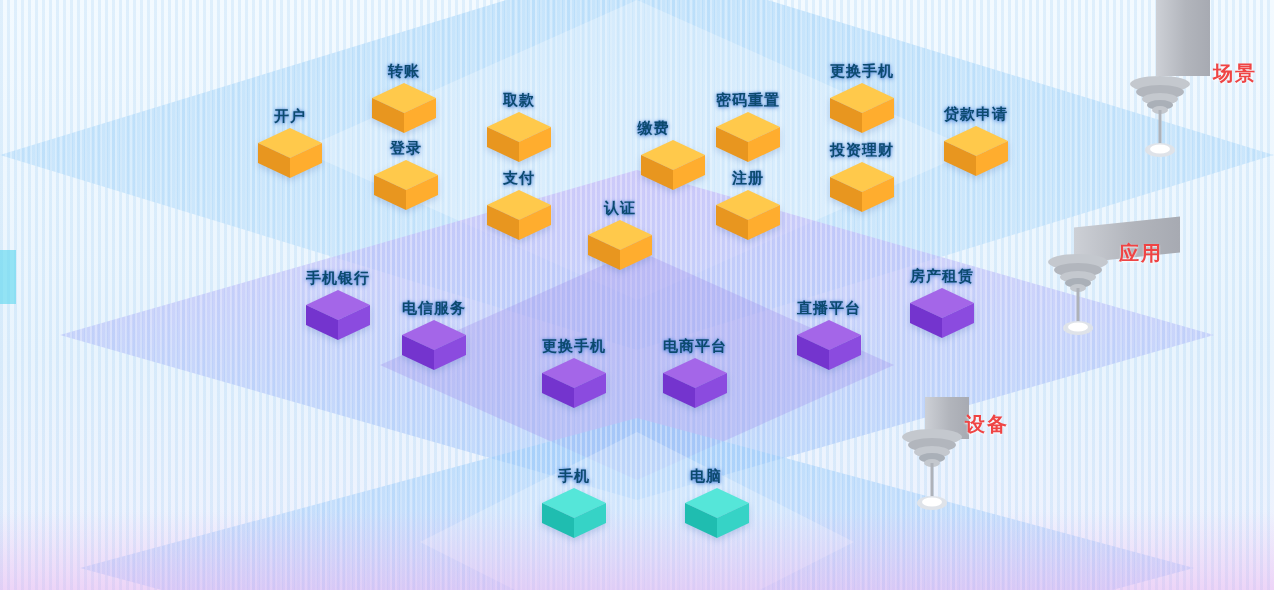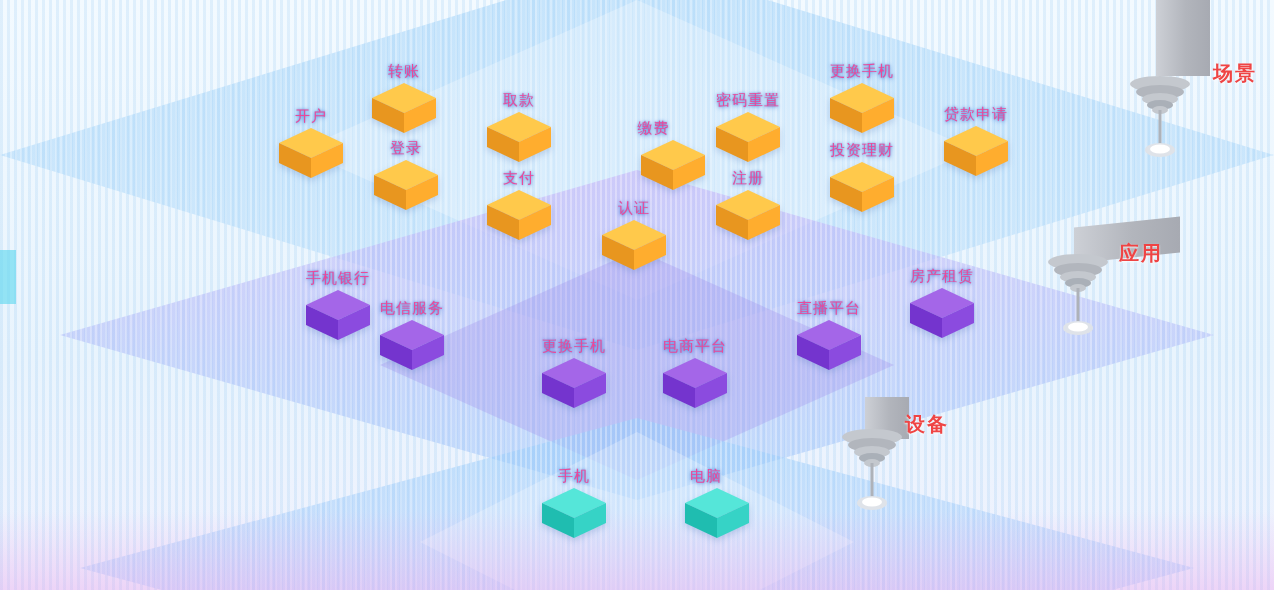--- a/index.html
+++ b/index.html
@@ -24,40 +24,40 @@
       background:linear-gradient(180deg, rgba(150,205,250,0.55), rgba(190,200,252,0.45));}
   #plate-device-inner{left:420px;top:432px;width:434px;height:220px;background:rgba(255,255,255,0.26);}
   .bottom-glow{position:absolute;left:0;bottom:0;width:1274px;height:80px;
       background:linear-gradient(180deg, rgba(255,255,255,0), rgba(232,164,236,0.38));}
   .left-accent{position:absolute;left:0;top:250px;width:16px;height:54px;background:rgba(100,216,240,0.65);}
 
   .cube{position:absolute;width:64px;height:50px;z-index:5;}
   .cube svg{display:block;filter:drop-shadow(0 3px 3px rgba(70,110,180,0.25));}
   .cube-label{
     position:absolute;bottom:52px;left:50%;transform:translateX(-50%);
-    white-space:nowrap;color:#ec4899;font-weight:normal;font-size:15px;letter-spacing:1px;
+    white-space:nowrap;color:#0c4a6e;font-weight:bold;font-size:15px;letter-spacing:1px;
     text-shadow:0 1px 4px rgba(70,125,215,0.95),0 0 2px rgba(70,125,215,0.7);
   }
 
   .marker{position:absolute;z-index:6;}
   .marker .slab{position:absolute;background:linear-gradient(90deg,#cdd0d6 0%,#b2b5bc 55%,#a7aab2 100%);}
   .marker .tag{
     position:absolute;font-size:20px;font-weight:bold;color:#ef4444;letter-spacing:2px;
     text-shadow:0 1px 2px rgba(255,255,255,0.9);white-space:nowrap;
   }
   .marker svg{position:absolute;}
   #marker-scene{left:1128px;top:0;width:150px;height:160px;}
   #marker-scene .slab{left:28px;top:0;width:54px;height:76px;}
   #marker-scene .tag{left:85px;top:60px;}
   #marker-scene svg{left:0;top:50px;}
   #marker-app{left:1046px;top:218px;width:180px;height:130px;}
   #marker-app .slab{left:28px;top:4px;width:106px;height:36px;transform:skewY(-6deg);}
   #marker-app .tag{left:73px;top:22px;}
   #marker-app svg{left:0;top:10px;}
-  #marker-device{left:840px;top:394px;width:130px;height:130px;}
+  #marker-device{left:900px;top:394px;width:130px;height:130px;}
   #marker-device .slab{left:25px;top:3px;width:44px;height:42px;}
   #marker-device .tag{left:65px;top:17px;}
   #marker-device svg{left:0;top:9px;}
 </style>
 </head>
 <body>
 
 <div class="stage">
 
   <div class="plate" id="plate-scene">
@@ -69,21 +69,21 @@
     </div>
   <div class="plate" id="plate-app-inner"></div>
   <div class="plate" id="plate-device">
       <div class="stripes"></div>
     </div>
   <div class="plate" id="plate-device-inner"></div>
   <div class="left-accent"></div>
   <div class="bottom-glow"></div>
 
   <div>
-      <div class="cube" style="left: 258px; top: 128px; margin-left: 21px;">
+      <div class="cube" style="left: 258px; top: 128px;">
         <span class="cube-label">开户</span>
         <svg width="64" height="50" viewBox="0 0 64 50">
           <polygon points="32,0 64,15 32,30 0,15" fill="#FFC94B"></polygon>
           <polygon points="0,15 32,30 32,50 0,35" fill="#E8961F"></polygon>
           <polygon points="64,15 32,30 32,50 64,35" fill="#FFAD2E"></polygon>
         </svg>
       </div>
       <div class="cube" style="left: 372px; top: 83px;">
         <span class="cube-label">转账</span>
         <svg width="64" height="50" viewBox="0 0 64 50">
@@ -117,21 +117,21 @@
         </svg>
       </div>
       <div class="cube" style="left: 602px; top: 140px; padding-left: 39px;">
         <span class="cube-label">缴费</span>
         <svg width="64" height="50" viewBox="0 0 64 50">
           <polygon points="32,0 64,15 32,30 0,15" fill="#FFC94B"></polygon>
           <polygon points="0,15 32,30 32,50 0,35" fill="#E8961F"></polygon>
           <polygon points="64,15 32,30 32,50 64,35" fill="#FFAD2E"></polygon>
         </svg>
       </div>
-      <div class="cube" style="left: 602px; top: 220px; text-align: right;">
+      <div class="cube" style="left: 588px; top: 220px; text-align: right;">
         <span class="cube-label">认证</span>
         <svg width="64" height="50" viewBox="0 0 64 50">
           <polygon points="32,0 64,15 32,30 0,15" fill="#FFC94B"></polygon>
           <polygon points="0,15 32,30 32,50 0,35" fill="#E8961F"></polygon>
           <polygon points="64,15 32,30 32,50 64,35" fill="#FFAD2E"></polygon>
         </svg>
       </div>
       <div class="cube" style="left: 716px; top: 112px;">
         <span class="cube-label">密码重置</span>
         <svg width="64" height="50" viewBox="0 0 64 50">
@@ -175,21 +175,21 @@
     </div>
   <div>
       <div class="cube" style="left: 289px; top: 290px; margin-left: 17px;">
         <span class="cube-label">手机银行</span>
         <svg width="64" height="50" viewBox="0 0 64 50">
           <polygon points="32,0 64,15 32,30 0,15" fill="#A466E8"></polygon>
           <polygon points="0,15 32,30 32,50 0,35" fill="#7434CE"></polygon>
           <polygon points="64,15 32,30 32,50 64,35" fill="#8B4BDF"></polygon>
         </svg>
       </div>
-      <div class="cube" style="left: 380px; top: 320px;">
+      <div class="cube" style="left: 402px; top: 320px;">
         <span class="cube-label">电信服务</span>
         <svg width="64" height="50" viewBox="0 0 64 50">
           <polygon points="32,0 64,15 32,30 0,15" fill="#A466E8"></polygon>
           <polygon points="0,15 32,30 32,50 0,35" fill="#7434CE"></polygon>
           <polygon points="64,15 32,30 32,50 64,35" fill="#8B4BDF"></polygon>
         </svg>
       </div>
       <div class="cube" style="left: 542px; top: 358px;">
         <span class="cube-label">更换手机</span>
         <svg width="64" height="50" viewBox="0 0 64 50">

